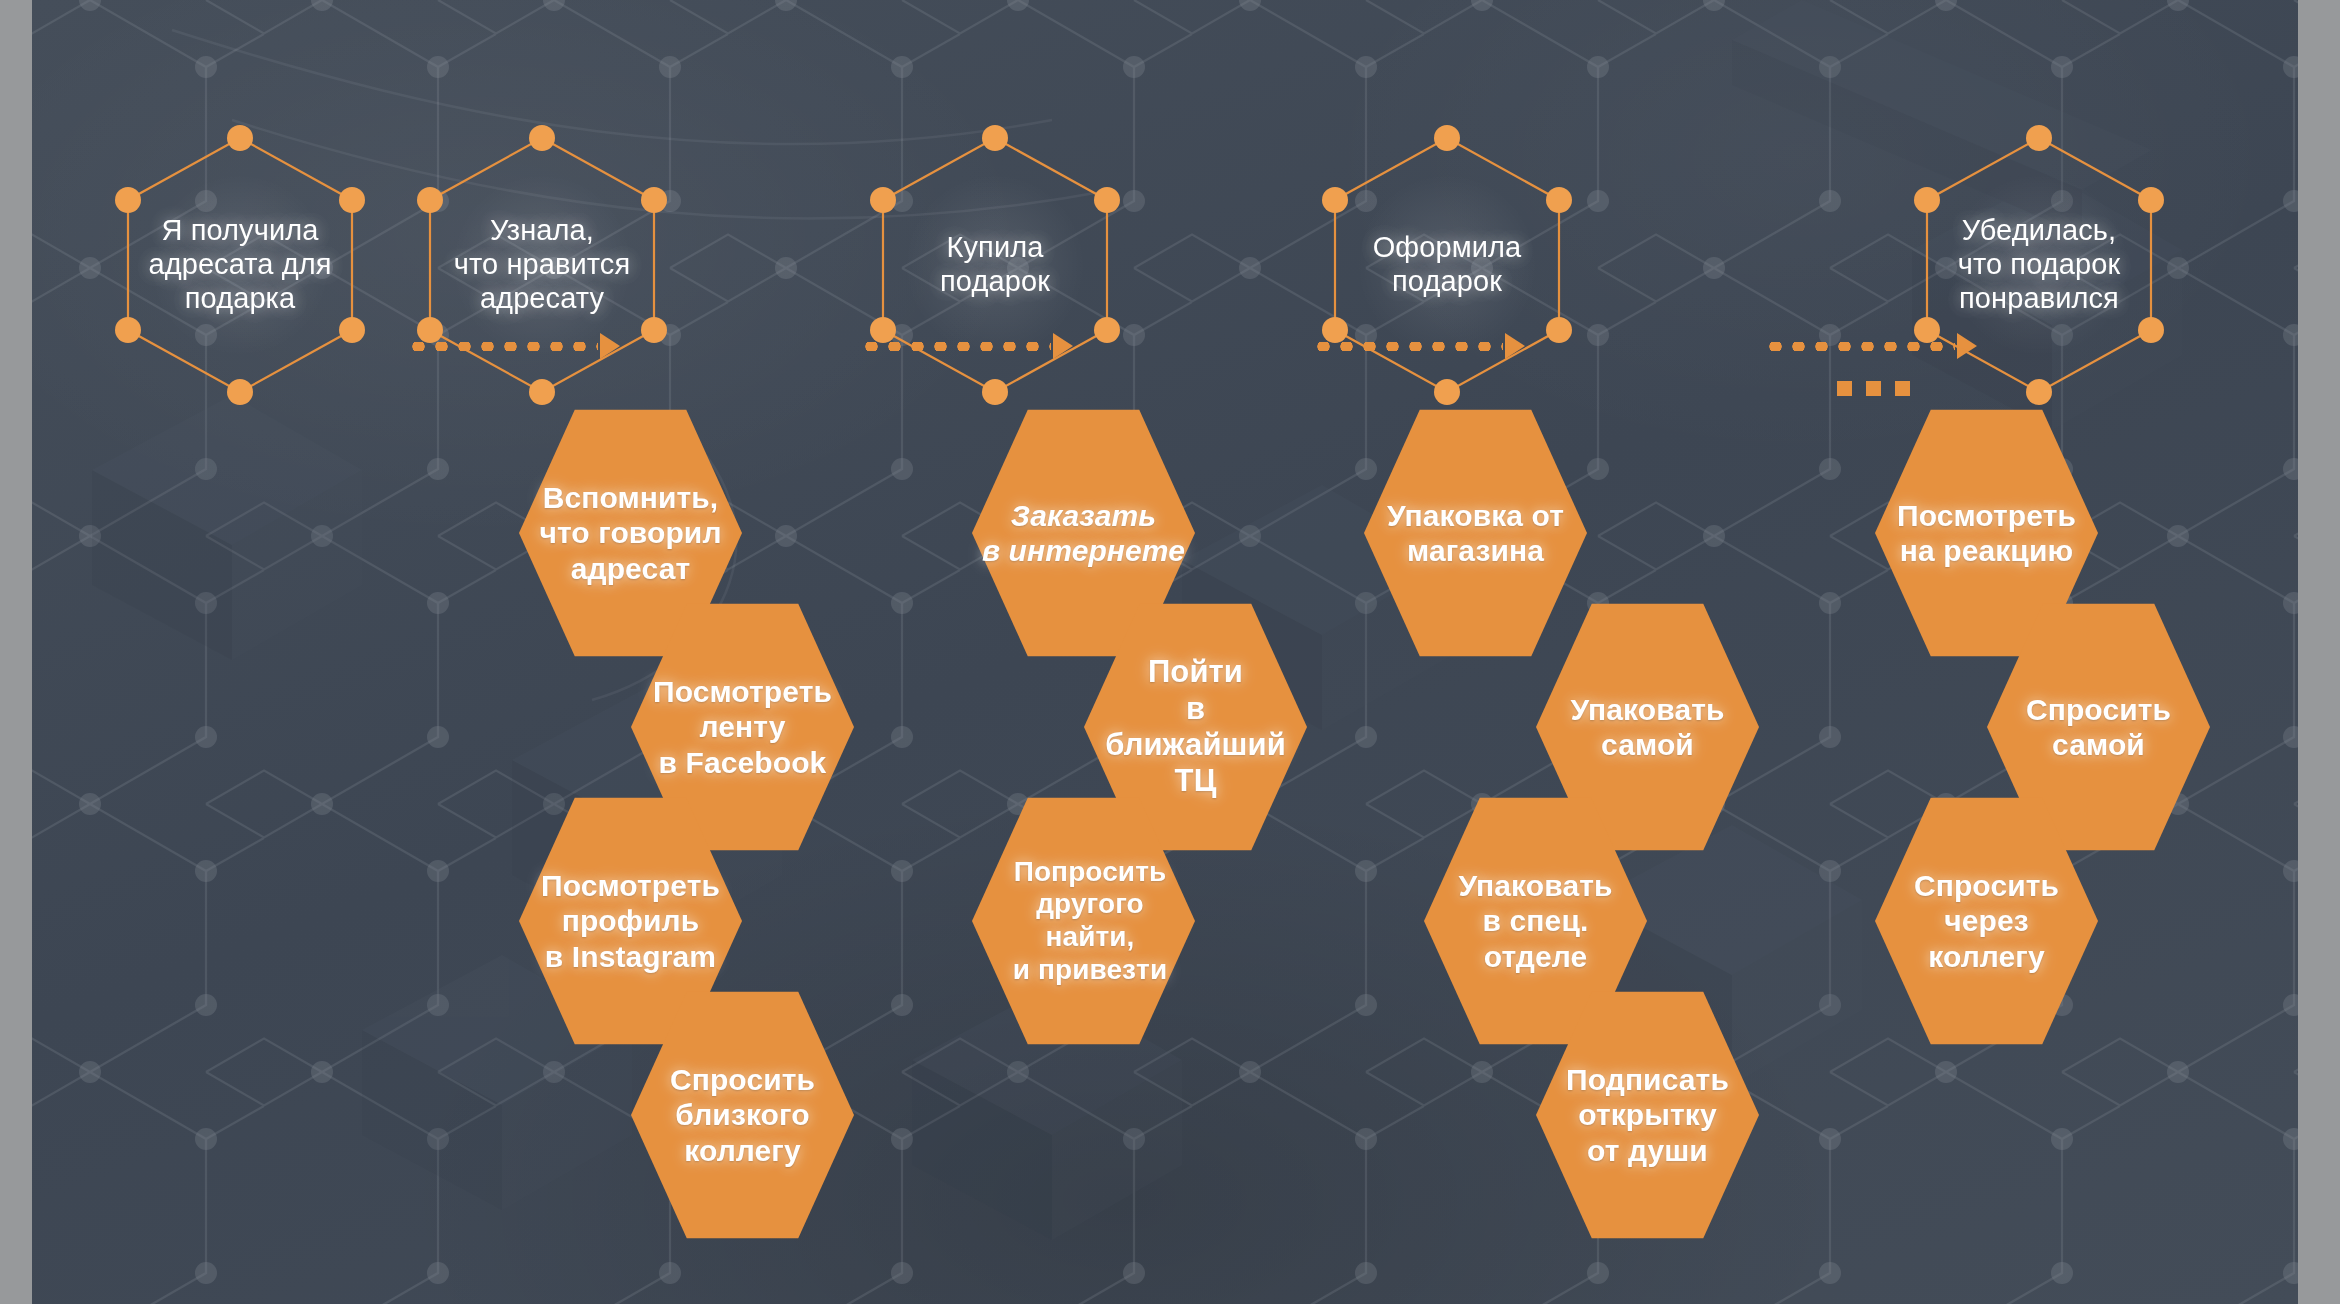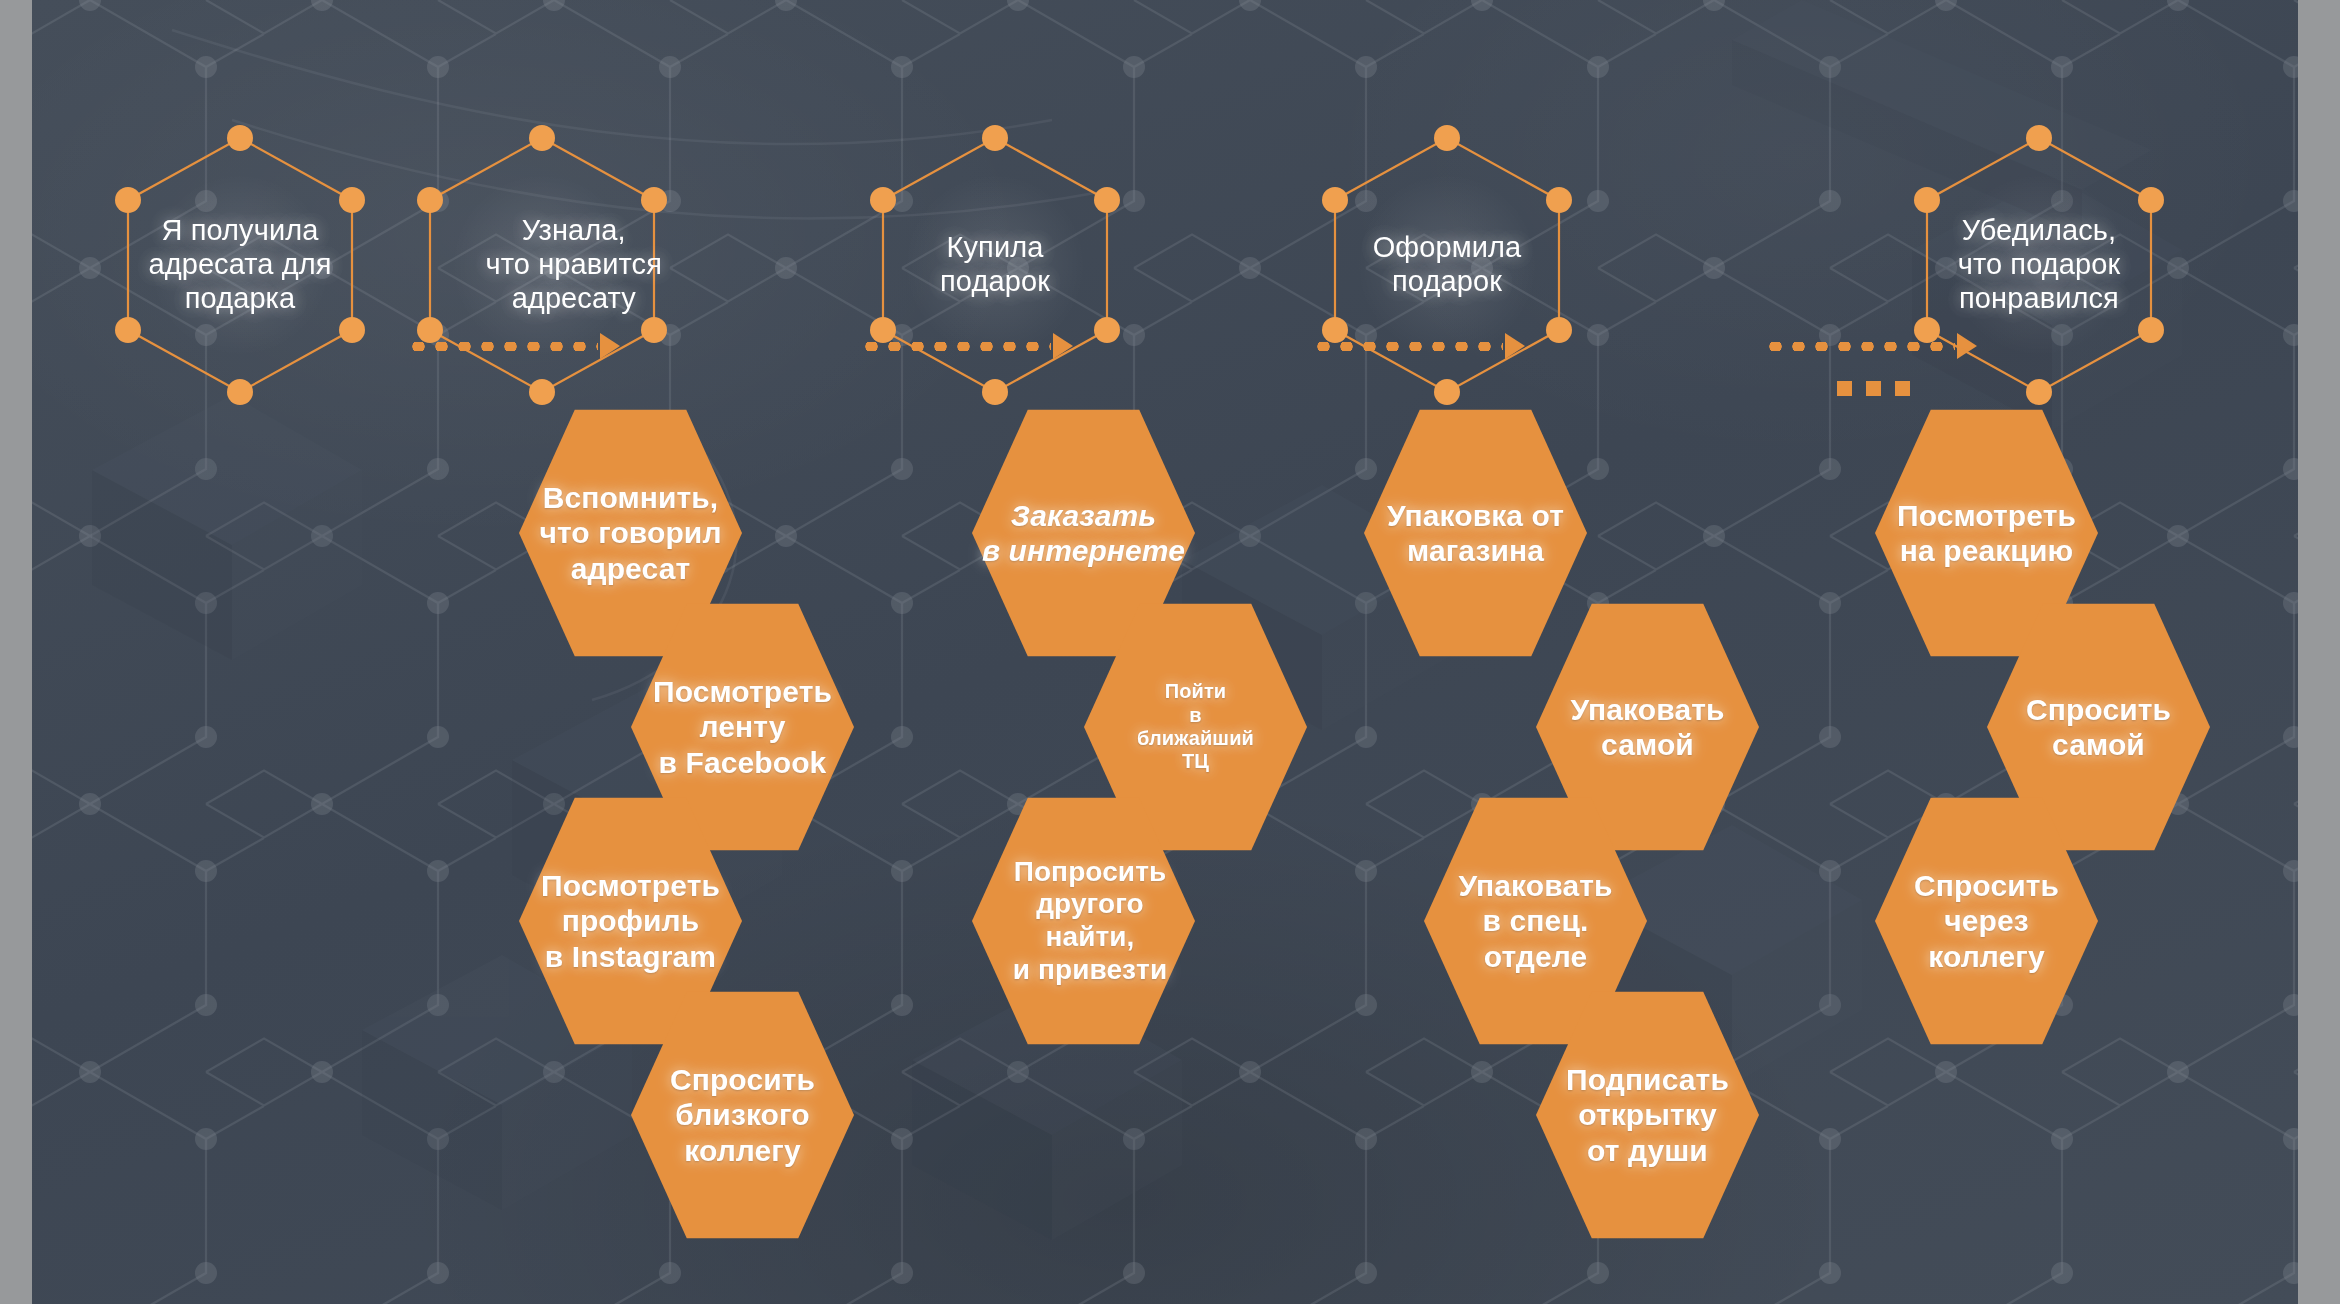--- a/index.html
+++ b/index.html
@@ -226,21 +226,21 @@
           <circle cx="232" cy="200" r="13" fill="#f0a04f"></circle>
           <circle cx="120" cy="262" r="13" fill="#f0a04f"></circle>
           <circle cx="8" cy="200" r="13" fill="#f0a04f"></circle>
           <circle cx="8" cy="70" r="13" fill="#f0a04f"></circle>
         </svg>
         <div class="hex-label">Я получила
 адресата для
 подарка</div>
       </div>
 
-      <div class="hex hex-outline" style="left:390px; top:130px; width:240px; height:270px;justify-content:flex-end;">
+      <div class="hex hex-outline" style="left:390px; top:130px; width:240px; height:270px;">
         <div class="glow"></div>
         <svg width="240" height="270" viewBox="0 0 240 270">
           <polygon points="120,8 232,70 232,200 120,262 8,200 8,70" fill="none" stroke="#e6913f" stroke-width="2.2"></polygon>
           <circle cx="120" cy="8" r="13" fill="#f0a04f"></circle>
           <circle cx="232" cy="70" r="13" fill="#f0a04f"></circle>
           <circle cx="232" cy="200" r="13" fill="#f0a04f"></circle>
           <circle cx="120" cy="262" r="13" fill="#f0a04f"></circle>
           <circle cx="8" cy="200" r="13" fill="#f0a04f"></circle>
           <circle cx="8" cy="70" r="13" fill="#f0a04f"></circle>
         </svg>
@@ -343,21 +343,21 @@
 коллегу</div>
       </div>
 
       <div class="hex hex-filled" style="left:940px; top:406px; width:223px; height:254px;font-style:italic;">
         <div class="hex-shape"></div>
         <div class="hex-label">Заказать
 в интернете</div>
       </div>
       <div class="hex hex-filled" style="left:1052px; top:600px; width:223px; height:254px;">
         <div class="hex-shape"></div>
-        <div class="hex-label" style="font-size:20px;">Пойти
+        <div class="hex-label" style="font-size:31px;">Пойти
 в
 ближайший
 ТЦ</div>
       </div>
       <div class="hex hex-filled" style="left:940px; top:794px; width:223px; height:254px;">
         <div class="hex-shape"></div>
         <div class="hex-label" style="font-size:28px;margin-left:13px;">Попросить
 другого
 найти,
 и привезти</div>

